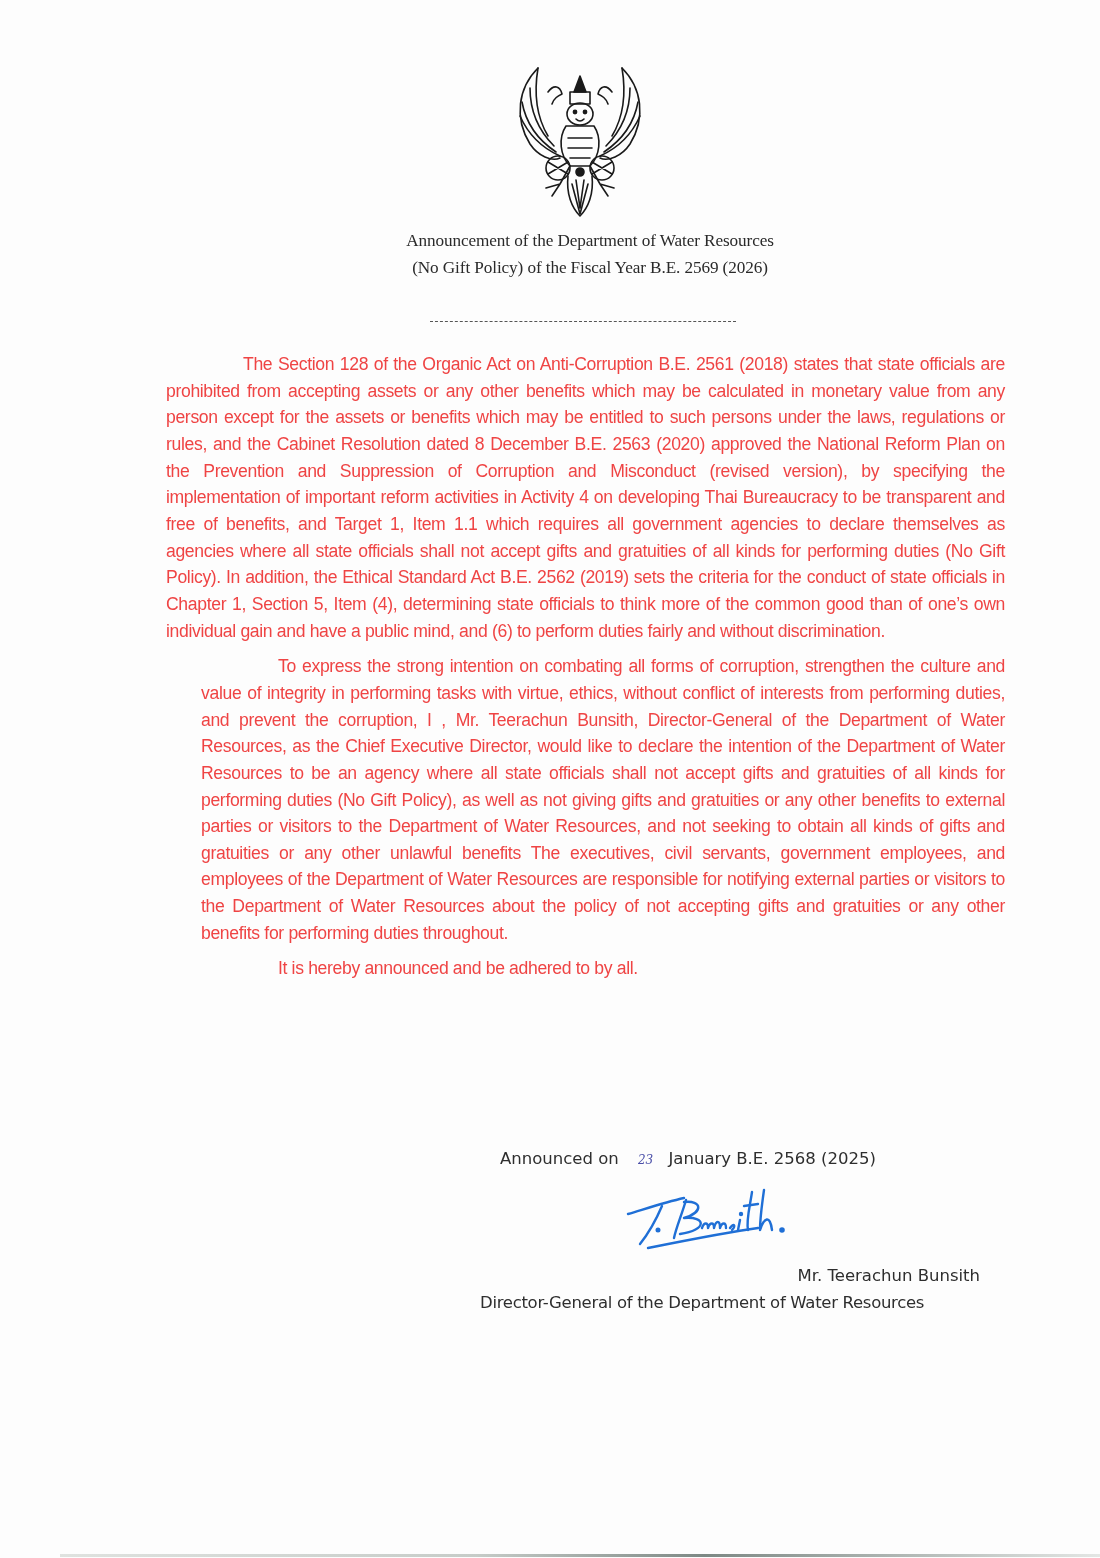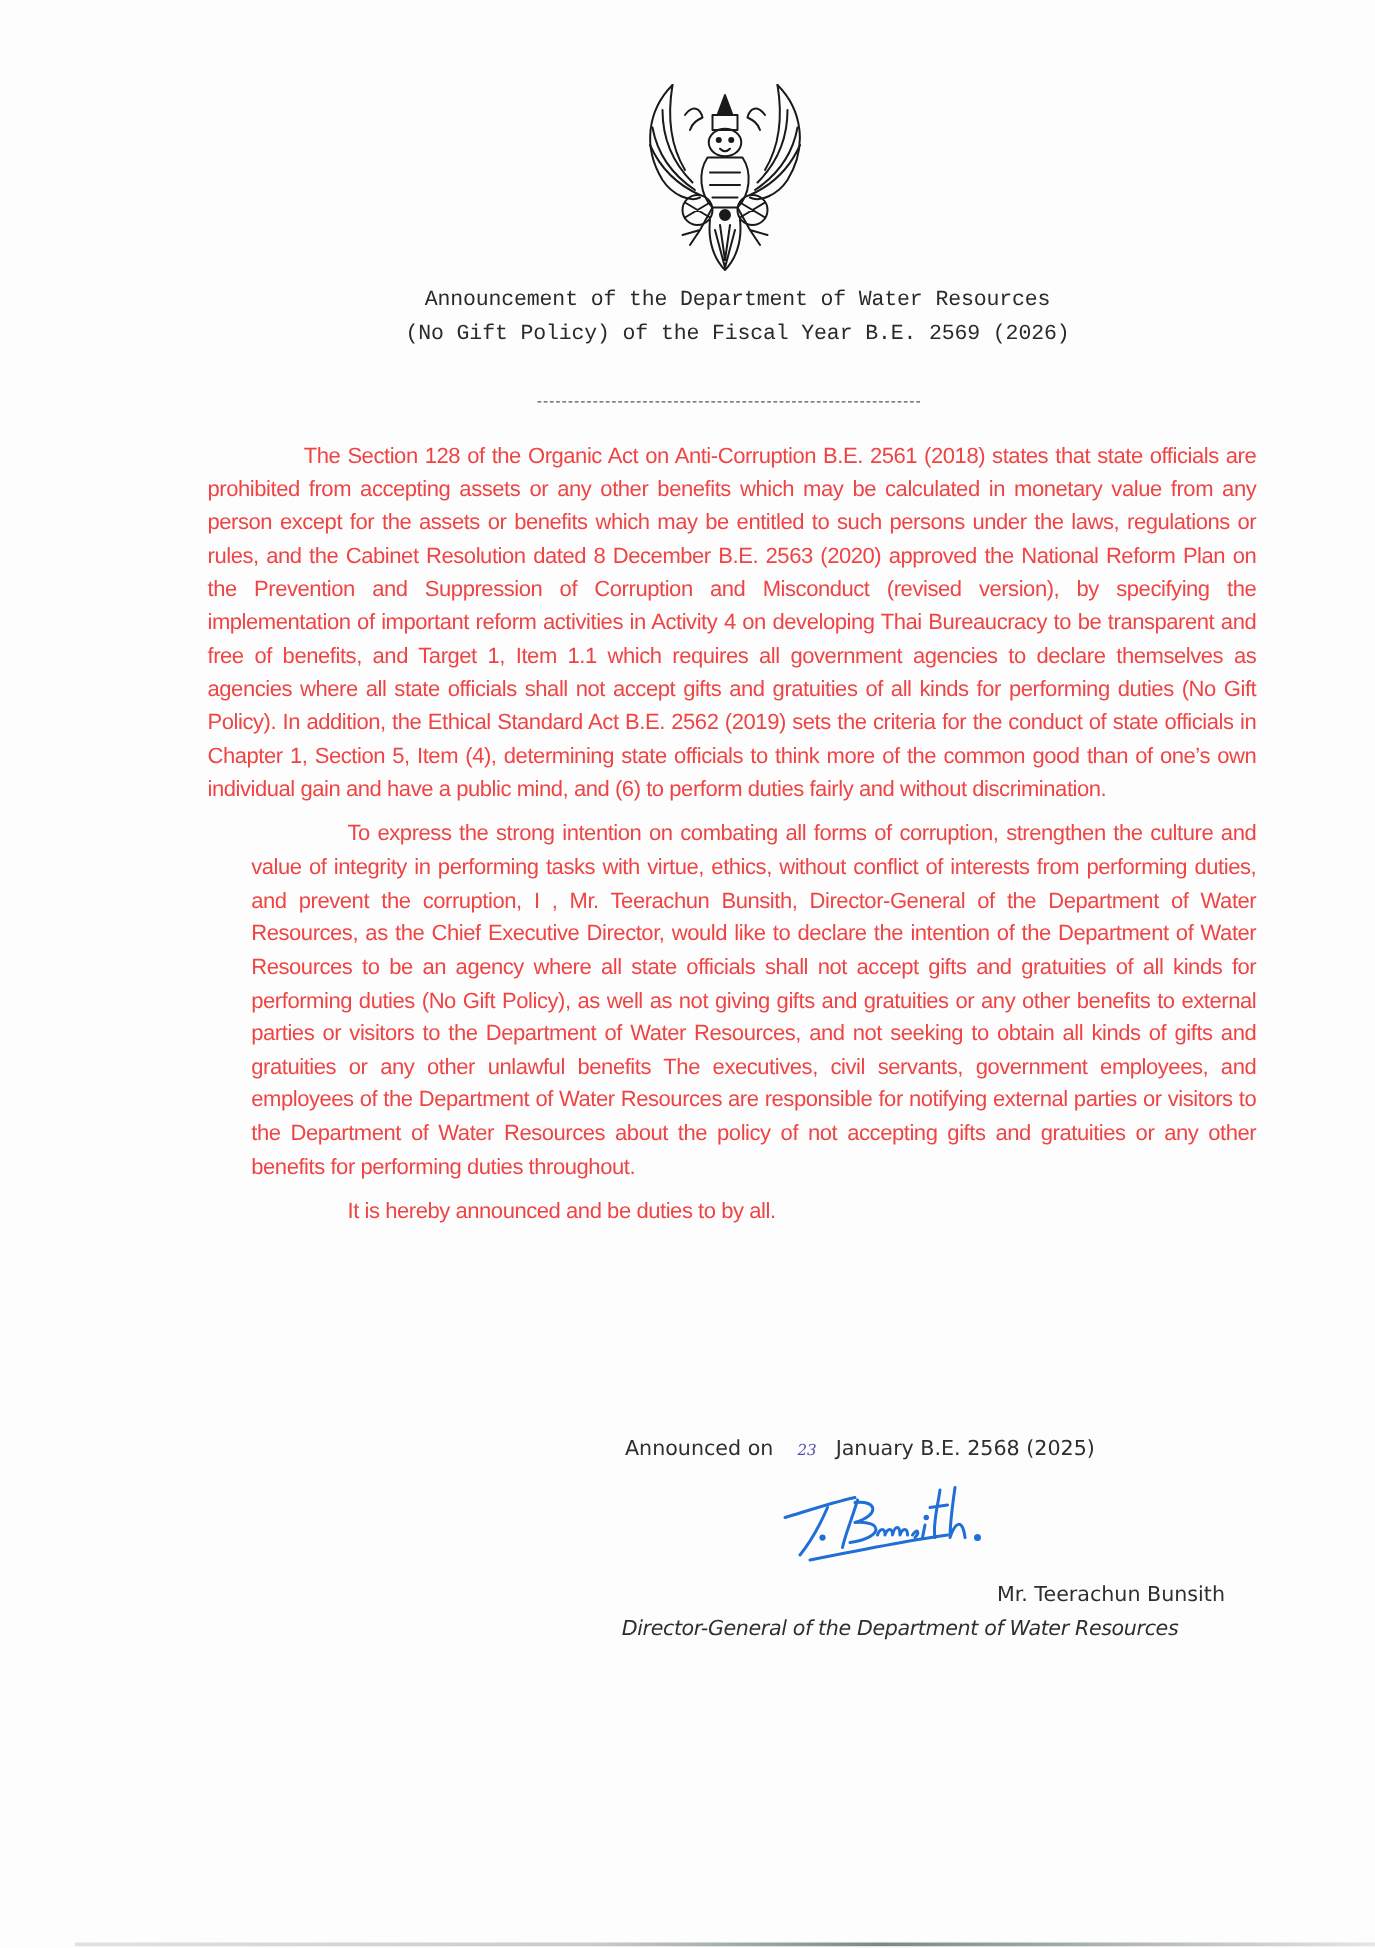--- a/index.html
+++ b/index.html
@@ -28,21 +28,21 @@
       top: 58px;
       width: 144px;
       height: 164px;
     }
     .header {
       position: absolute;
       left: 100px;
       width: 980px;
       top: 228px;
       text-align: center;
-      font-family: Liberation Mono, monospace;
+      font-family: Liberation Serif, serif;
       font-size: 17.2px;
       line-height: 26.5px;
       color: #2a2a2a;
       letter-spacing: -0.1px;
     }
     .header .line { display: block; white-space: nowrap; }
     .divider {
       position: absolute;
       left: 430px;
       top: 321px;
@@ -101,27 +101,25 @@
       font-family: "DejaVu Sans", sans-serif;
       font-size: 16.5px;
       color: #2e2e2e;
       white-space: nowrap;
     }
     .signer-title {
       position: absolute;
       left: 480px;
       width: 480px;
       top: 1293px;
-      text-align: center;
       font-family: "DejaVu Sans", sans-serif;
       font-size: 16.5px;
       color: #2e2e2e;
       white-space: nowrap;
       letter-spacing: -0.3px;
-      font-style: italic;
     }
     .scan-edge {
       position: absolute;
       left: 60px;
       top: 1554px;
       width: 1040px;
       height: 3px;
       background: linear-gradient(90deg, #d8dcd8, #b9c0bb 40%, #5d6b66 62%, #9aa39f 80%, #dde1de);
       opacity: 0.8;
     }
@@ -176,21 +174,21 @@
   <div class="header">
     <span class="line">Announcement of the Department of Water Resources</span>
     <span class="line">(No Gift Policy) of the Fiscal Year B.E. 2569 (2026)</span>
   </div>
 
   <div class="divider"></div>
 
   <div class="body-text">
     <p class="para">The Section 128 of the Organic Act on Anti-Corruption B.E. 2561 (2018) states that state officials are prohibited from accepting assets or any other benefits which may be calculated in monetary value from any person except for the assets or benefits which may be entitled to such persons under the laws, regulations or rules, and the Cabinet Resolution dated 8 December B.E. 2563 (2020) approved the National Reform Plan on the Prevention and Suppression of Corruption and Misconduct (revised version), by specifying the implementation of important reform activities in Activity 4 on developing Thai Bureaucracy to be transparent and free of benefits, and Target 1, Item 1.1 which requires all government agencies to declare themselves as agencies where all state officials shall not accept gifts and gratuities of all kinds for performing duties (No Gift Policy). In addition, the Ethical Standard Act B.E. 2562 (2019) sets the criteria for the conduct of state officials in Chapter 1, Section 5, Item (4), determining state officials to think more of the common good than of one’s own individual gain and have a public mind, and (6) to perform duties fairly and without discrimination.</p>
     <p class="para">To express the strong intention on combating all forms of corruption, strengthen the culture and value of integrity in performing tasks with virtue, ethics, without conflict of interests from performing duties, and prevent the corruption, I , Mr. Teerachun Bunsith, Director-General of the Department of Water Resources, as the Chief Executive Director, would like to declare the intention of the Department of Water Resources to be an agency where all state officials shall not accept gifts and gratuities of all kinds for performing duties (No Gift Policy), as well as not giving gifts and gratuities or any other benefits to external parties or visitors to the Department of Water Resources, and not seeking to obtain all kinds of gifts and gratuities or any other unlawful benefits The executives, civil servants, government employees, and employees of the Department of Water Resources are responsible for notifying external parties or visitors to the Department of Water Resources about the policy of not accepting gifts and gratuities or any other benefits for performing duties throughout.</p>
-    <p class="para closing">It is hereby announced and be duties to by all.</p>
+    <p class="para closing">It is hereby announced and be adhered to by all.</p>
   </div>
 
   <div class="announced">
     <span>Announced on</span>
     <span class="handwritten">23</span>
     <span>January B.E. 2568 (2025)</span>
   </div>
 
   <svg class="signature" viewBox="0 0 200 70" xmlns="http://www.w3.org/2000/svg">
     <g fill="none" stroke="#1f6fd6" stroke-width="2.4" stroke-linecap="round" stroke-linejoin="round">

